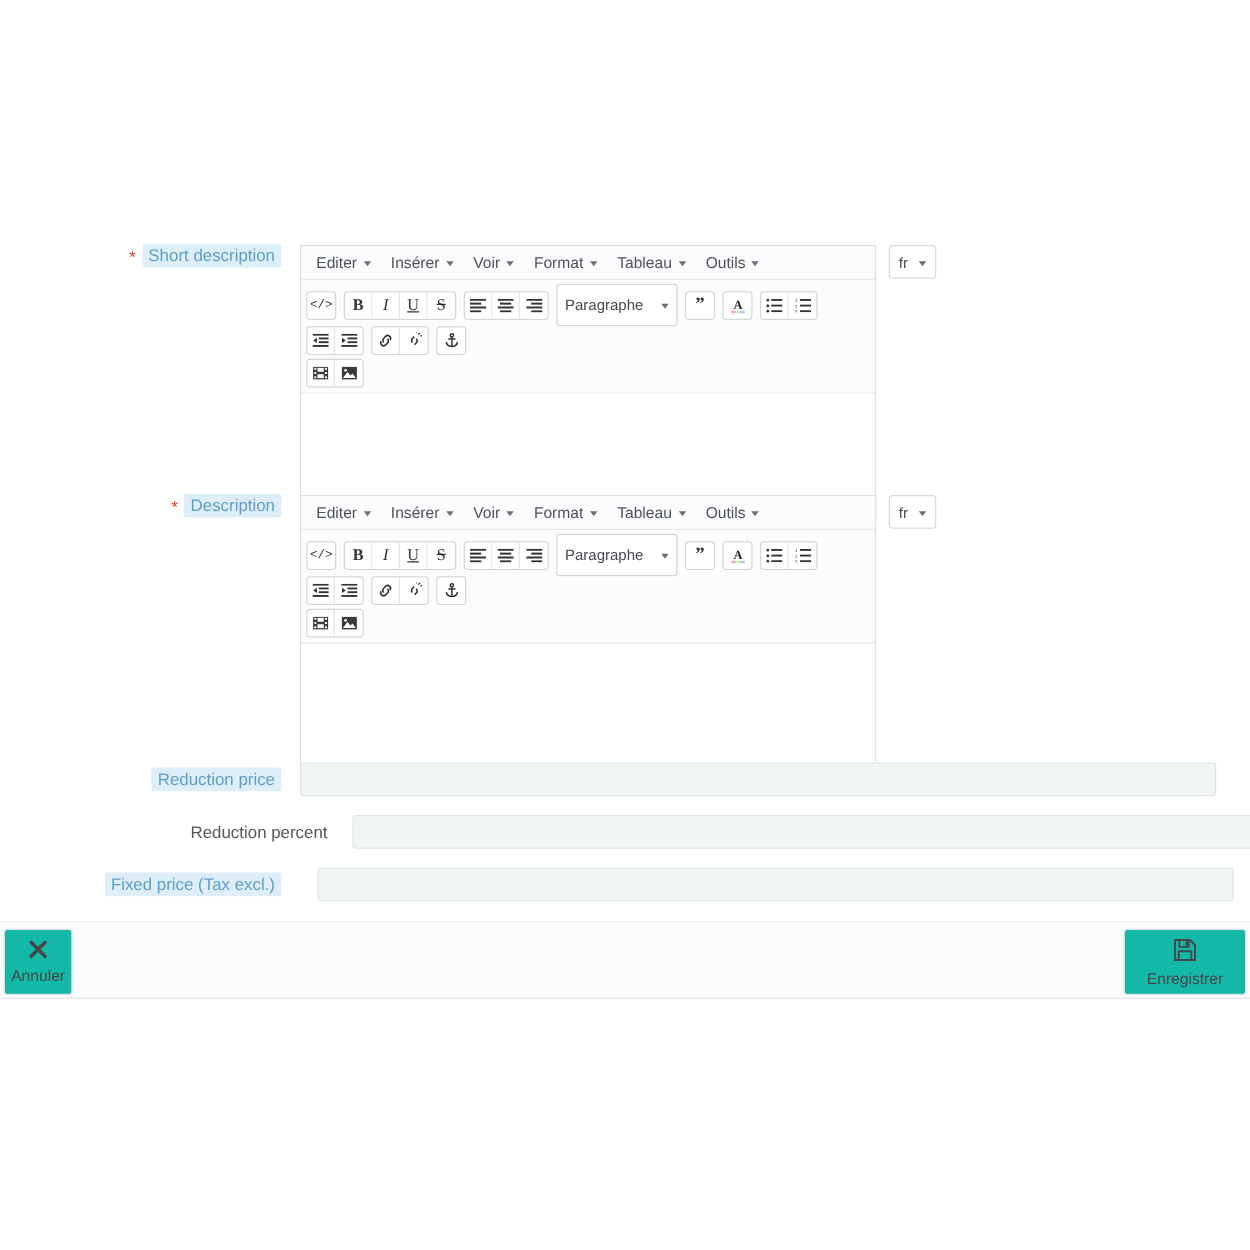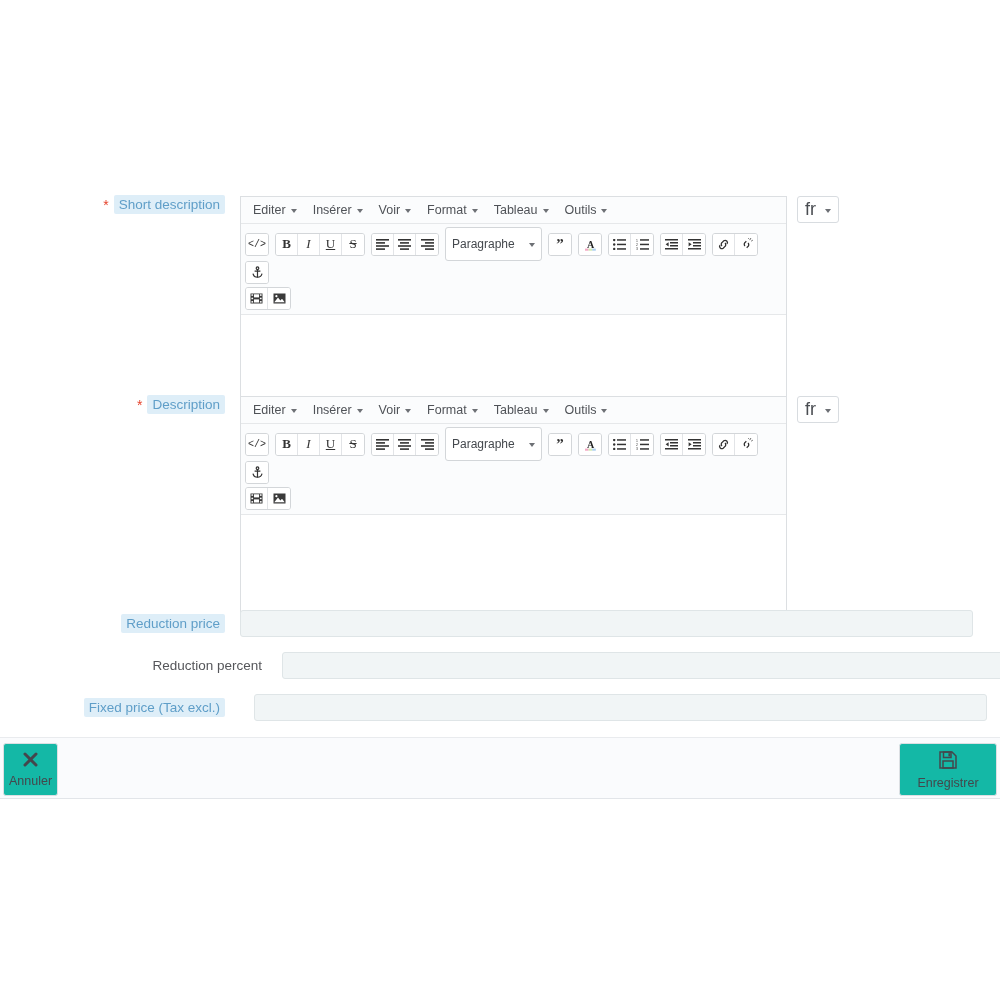--- a/index.html
+++ b/index.html
@@ -48,21 +48,21 @@
     margin-right: 5px;
     vertical-align: middle;
   }
 
   
   .editor-wrap {
     display: flex;
     align-items: flex-start;
   }
   .tinymce {
-    width: 547px;
+    width: 461px;
     border: 1px solid #dcdfe2;
     background: #fff;
     box-sizing: border-box;
   }
   .mce-menubar {
     display: flex;
     align-items: center;
     gap: 0px;
     background: #fbfcfd;
     border-bottom: 1px solid #e6e8ea;
@@ -153,21 +153,21 @@
     margin-left: 10px;
     border: 1px solid #d8dce0;
     background: #fff;
     border-radius: 3px;
     height: 27px;
     min-width: 33px;
     display: flex;
     align-items: center;
     justify-content: center;
     gap: 4px;
-    font-size: 18px;
+    font-size: 12px;
     color: #4a4d52;
     padding: 0 7px;
     box-sizing: border-box;
     cursor: default;
   }
 
   
   .text-input {
     width: 733px;
     height: 27px;

